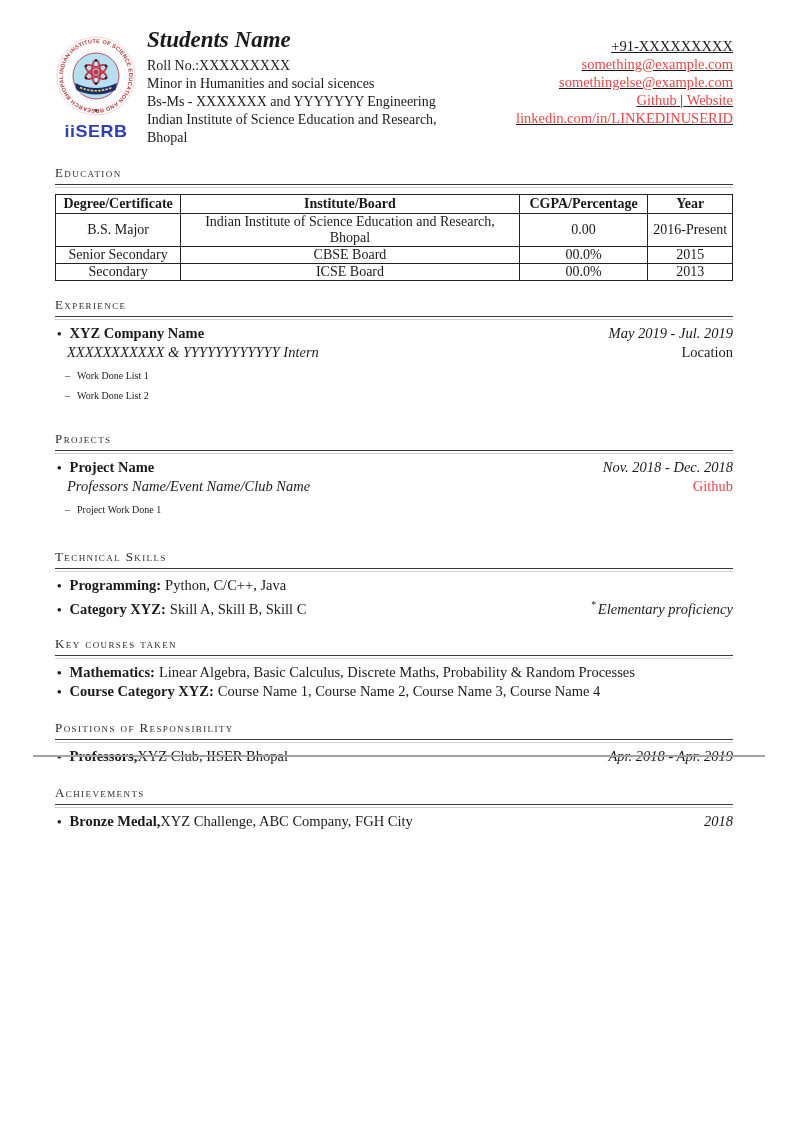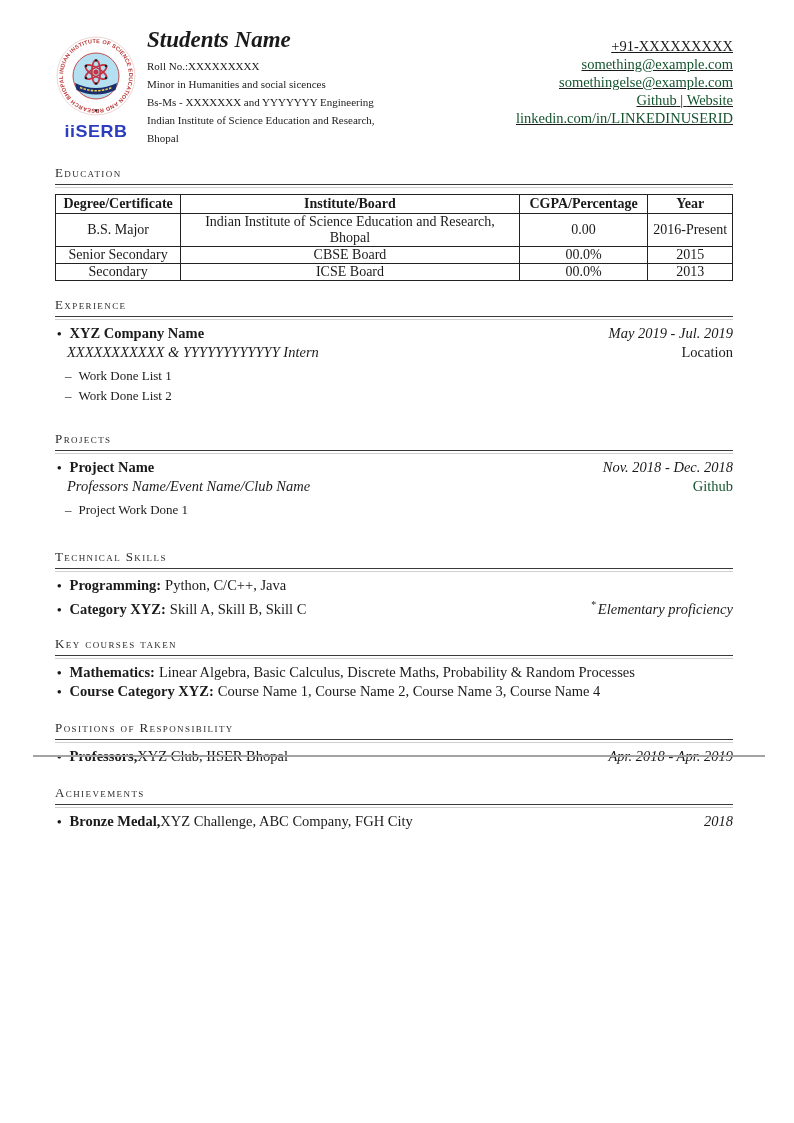--- a/index.html
+++ b/index.html
@@ -12,21 +12,21 @@
 
   
   .hdr { display:flex; align-items:flex-start; }
   .logo-box { width:82px; margin-top:8px; margin-right:10px; flex:none; text-align:center; }
   .logo-wordmark {
     font-family:"Liberation Sans", sans-serif; font-weight:bold;
     font-size:18px; color:#2c3cbe; letter-spacing:.5px; margin-top:1px;
     transform:scaleY(.95);
   }
   .id-block h1 { font-size:23px; font-weight:bold; line-height:24px; margin-bottom:5px;font-style:italic; }
-  .info-line { font-size:11px; line-height:18px; }
+  .info-line { font-size:14px; line-height:18px; }
   .contact-block { margin-left:auto; text-align:right; font-size:14.5px; line-height:18px; padding-top:9px; white-space:nowrap;text-decoration:underline; }
   .contact-block a { color:#1a1a1a; text-decoration:none; }
 
   
   section { margin-top:13px; }
   .sec-head {
     position:relative; font-weight:normal; font-variant:small-caps;
     font-size:13px; letter-spacing:1.4px; color:#2b2b2b; line-height:21px;
     border-bottom:1.5px solid #3a3a3a; padding-bottom:1px;
   }
@@ -43,26 +43,26 @@
   .c1 { width:18.5%; } .c2 { width:50%; } .c3 { width:19%; } .c4 { width:12.5%; }
 
   
   .row { display:flex; align-items:baseline; font-size:14.5px; line-height:17px; }
   .row + .row { margin-top:2px; }
   .blt::before { content:"•"; font-size:13px; margin:0 8px 0 2px; }
   .bold { font-weight:bold; }
   .it { font-style:italic; }
   .right { margin-left:auto; text-align:right; white-space:nowrap; }
   .sub { margin-left:12px; }
-  .dash { margin-left:10px; margin-top:3px; font-size:13px; line-height:17px; }
+  .dash { margin-left:10px; margin-top:3px; font-size:10px; line-height:17px; }
   .dash::before { content:"–"; margin-right:7px; }
   .gap6 { margin-top:6px; }
   .lbl { margin-right:4px; }
   .note-star { font-size:10px; vertical-align:super; margin-right:2px; }
-  a.plain { color:#14532d; text-decoration:none; }
+  a.plain { color:#ef4444; text-decoration:none; }
 
   
   .footer-rule { position:absolute; left:33px; right:29px; top:755px; border-top:2px solid #a3a3a3; }
 </style>
 </head>
 <body>
 
 <div class="page">
   <div class="content">
 

